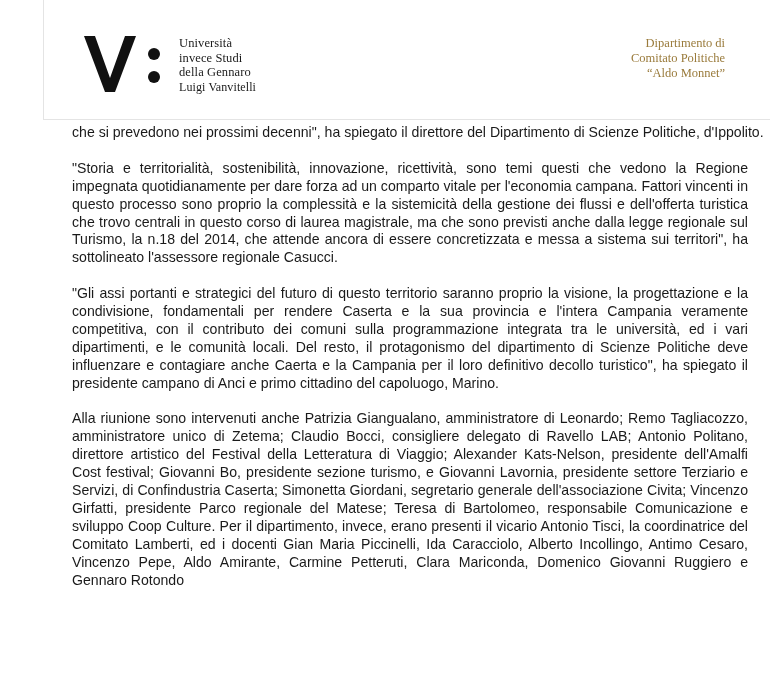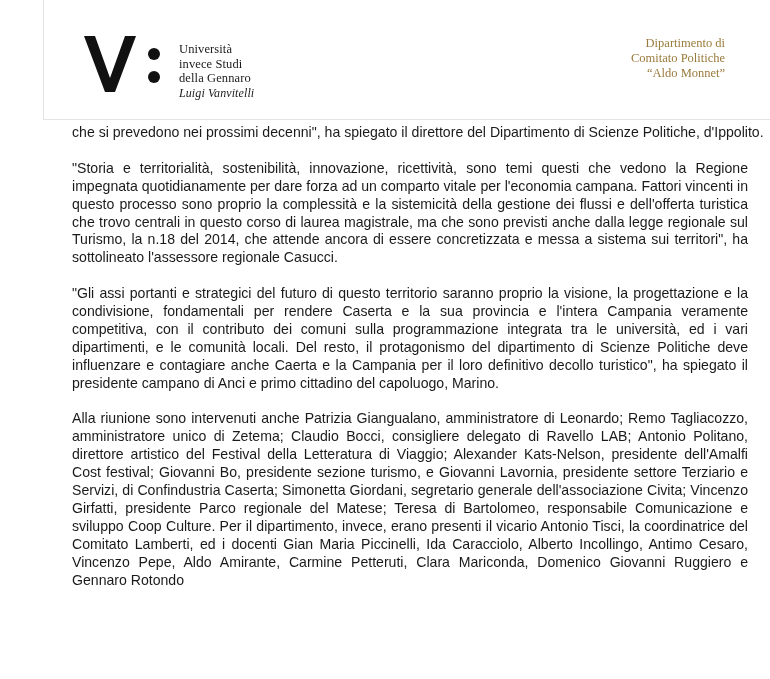--- a/index.html
+++ b/index.html
@@ -29,28 +29,28 @@
       position: absolute;
       left: 84px;
       top: 36px;
       width: 80px;
       height: 56px;
     }
     .logo svg { display: block; }
     .uni-name {
       position: absolute;
       left: 179px;
-      top: 42px;
+      top: 36px;
       font-family: "Liberation Serif", serif;
       font-size: 12.5px;
       line-height: 14.5px;
       color: #1a1a1a;
       letter-spacing: 0.1px;
     }
-    .uni-name .italic { font-style: italic; font-size: 12px; }
+    .uni-name .italic { font-size: 12px; }
     .uni-name div { white-space: nowrap; }
     .dept-name {
       position: absolute;
       left: 631px;
       top: 36px;
       font-family: "Liberation Serif", serif;
       font-size: 12.5px;
       line-height: 15px;
       color: #9a7b3c;
       white-space: nowrap;

